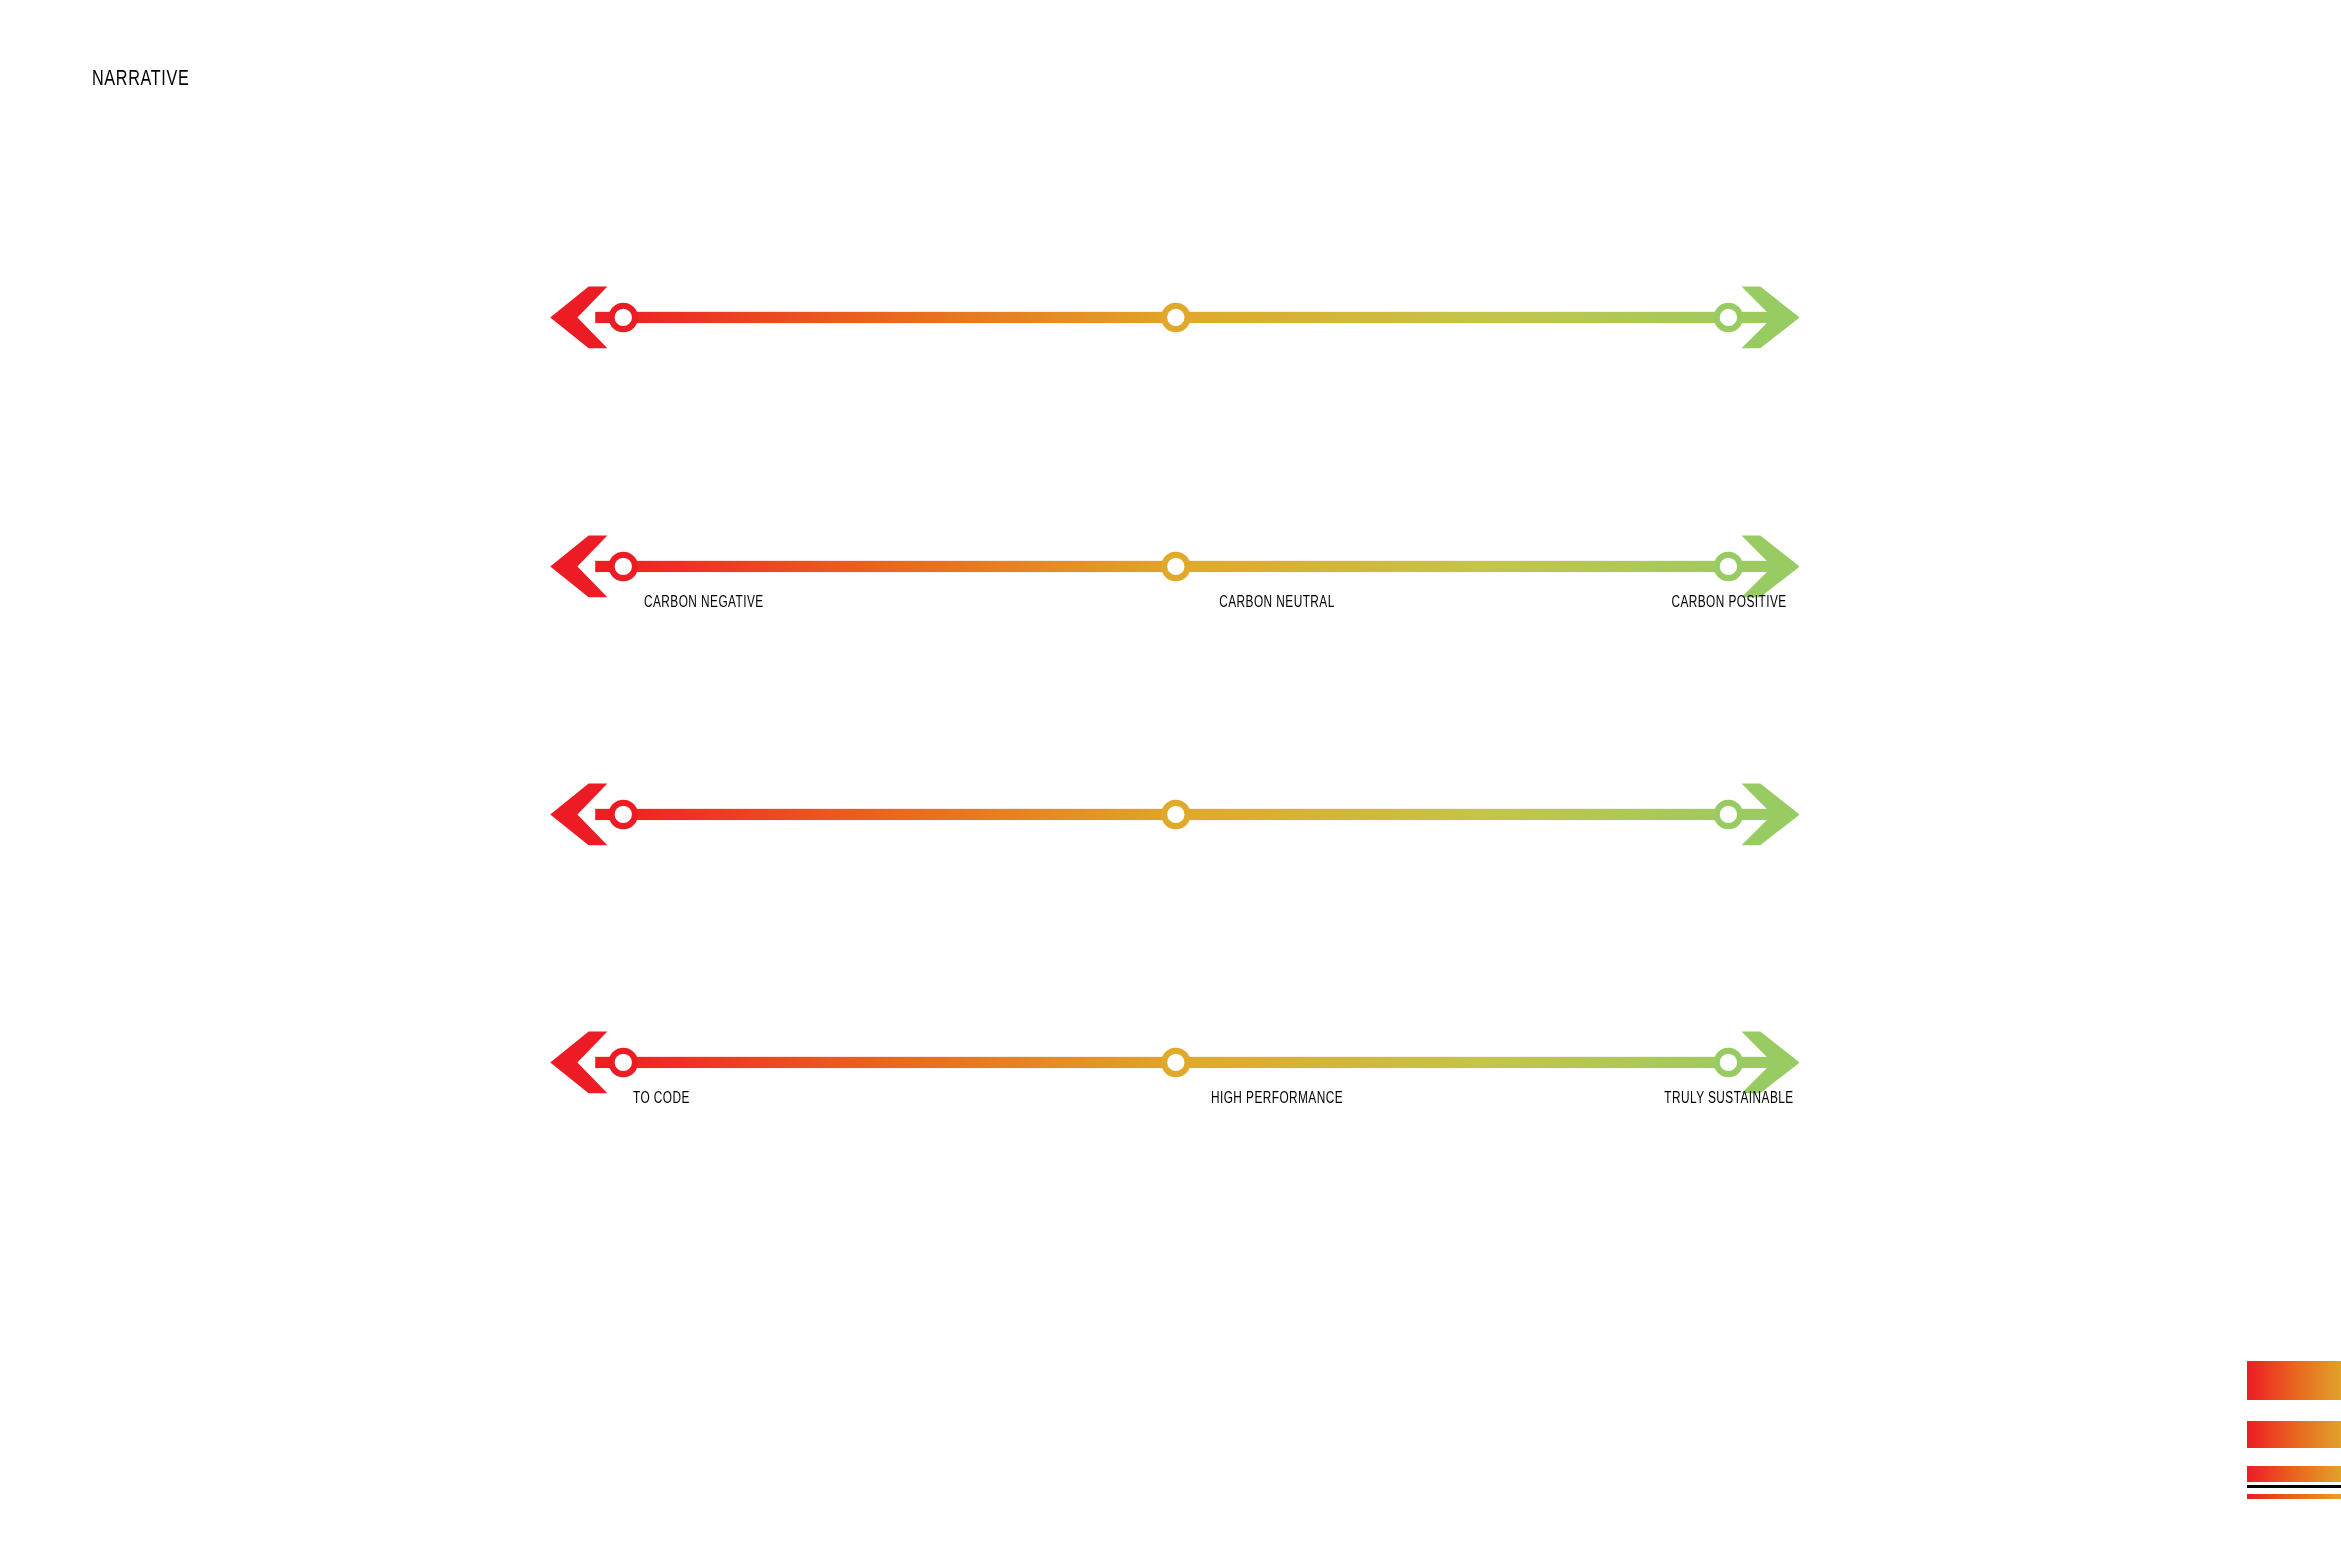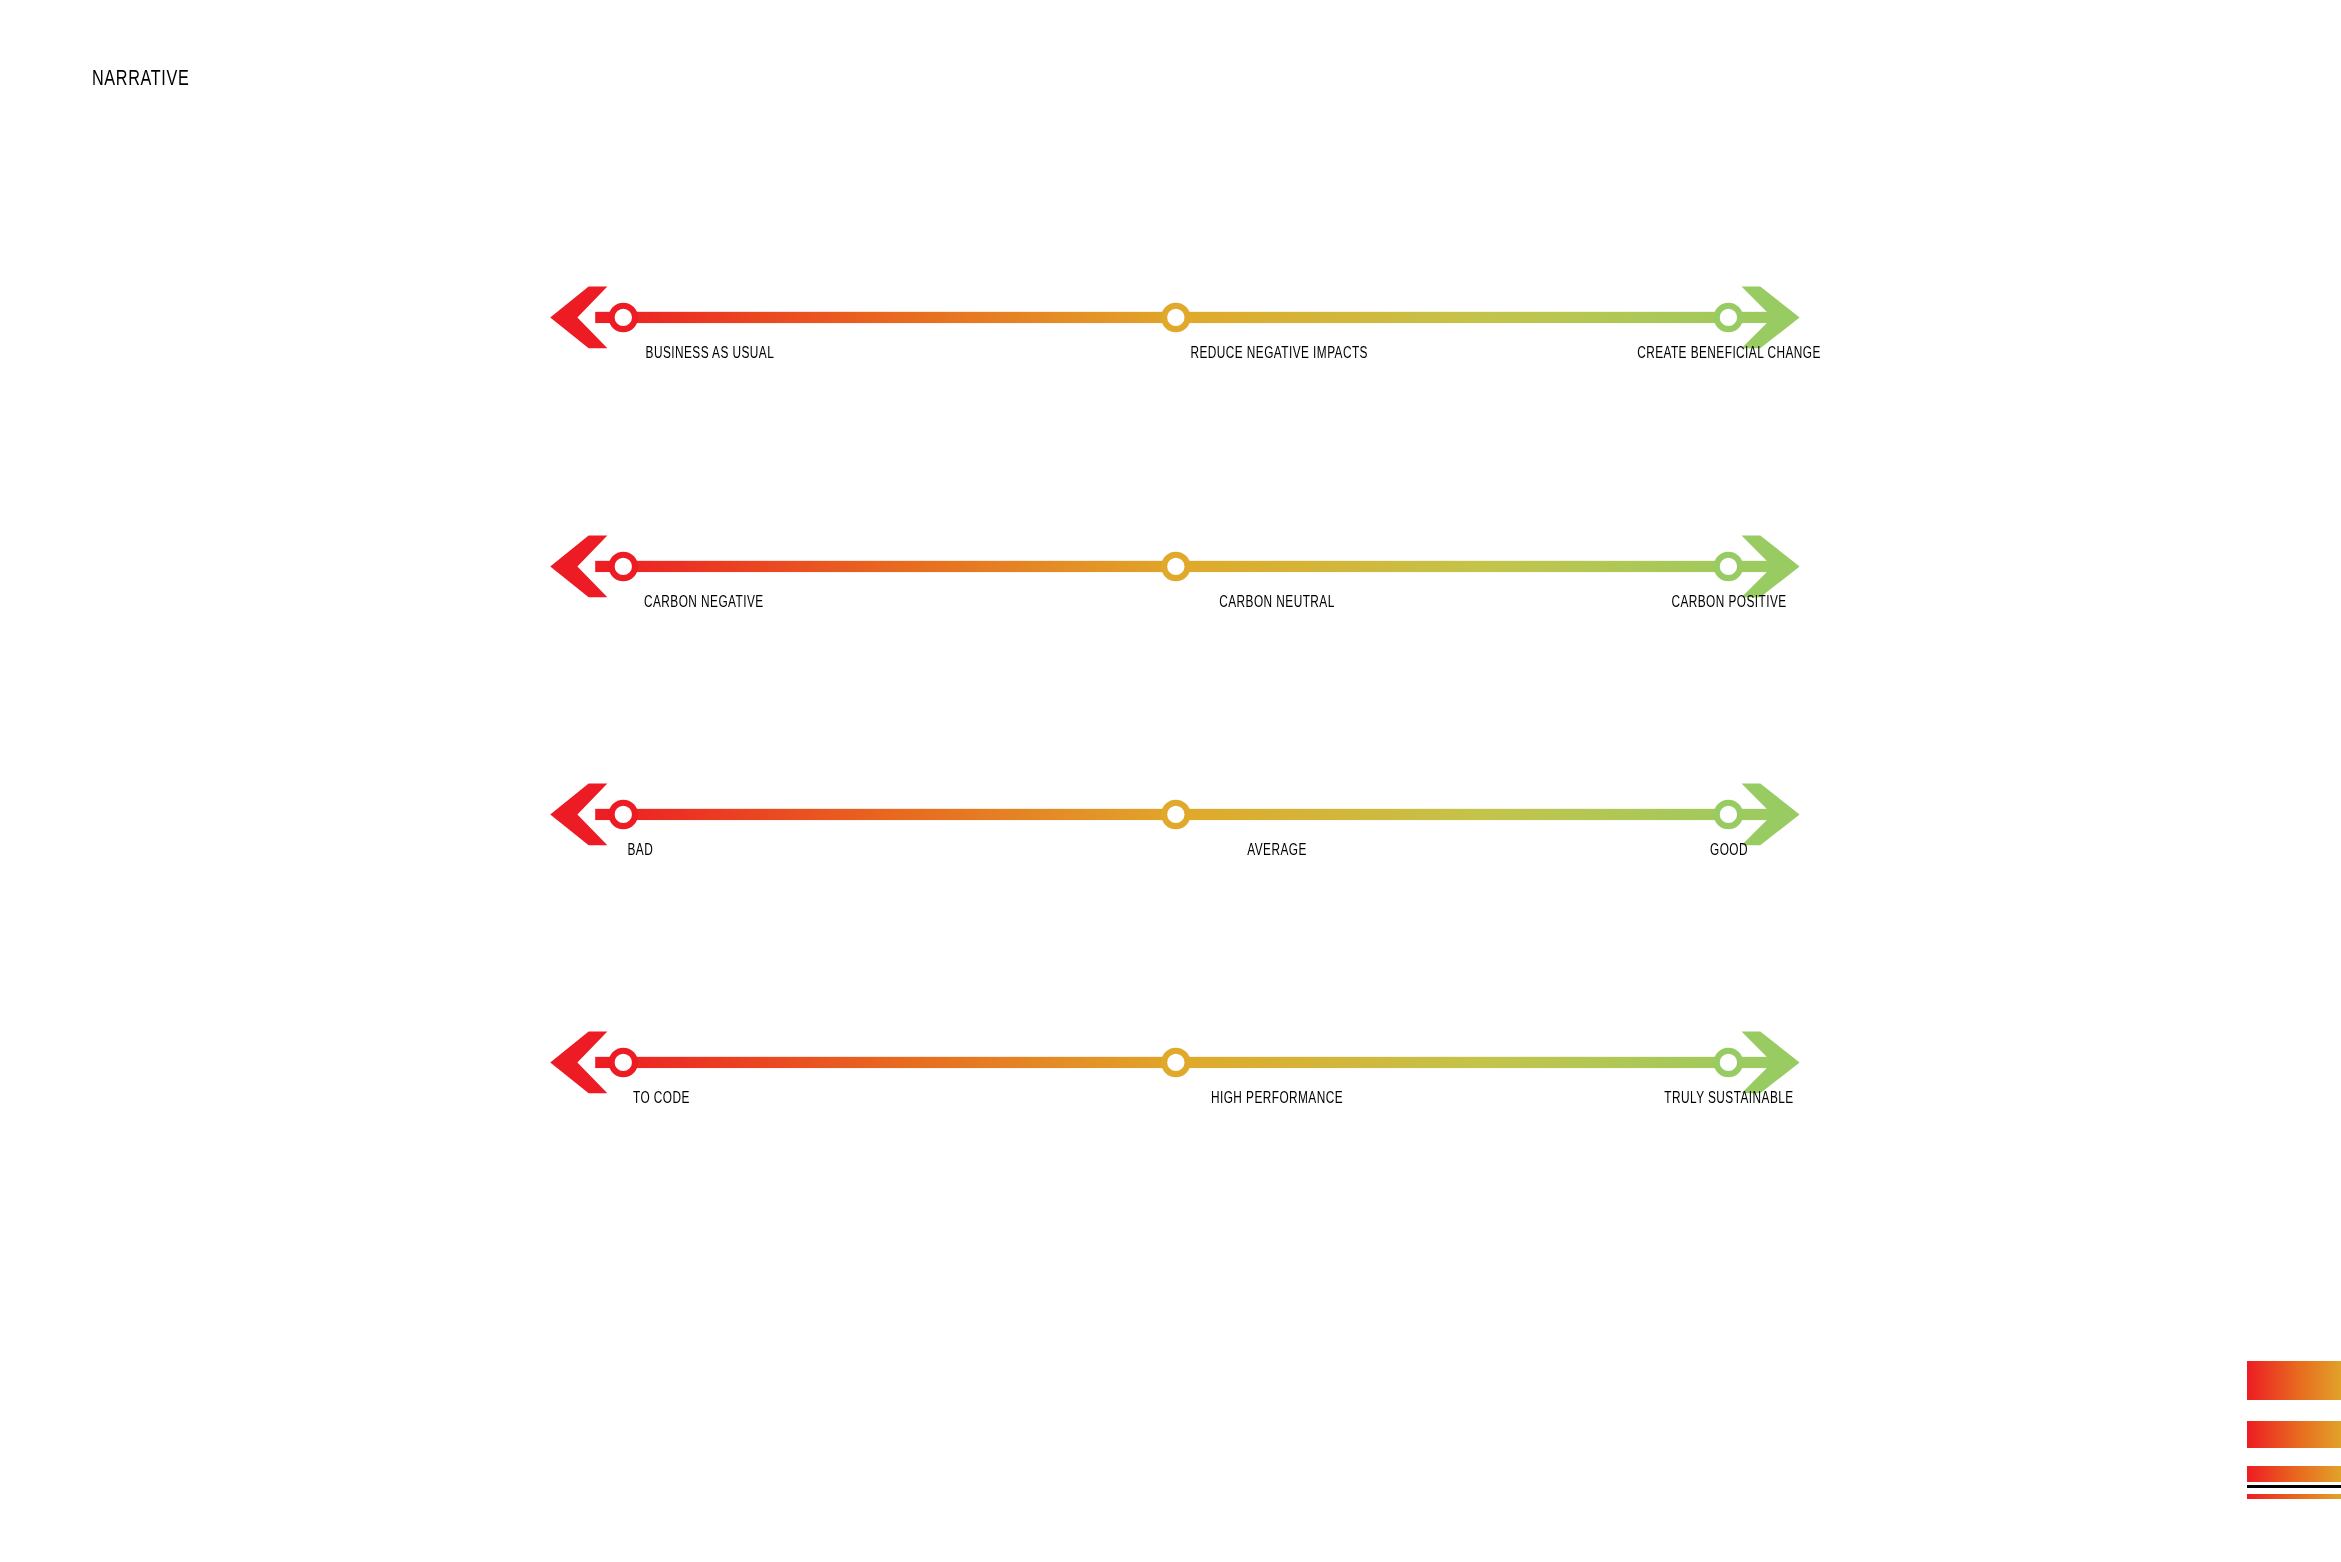--- a/index.html
+++ b/index.html
@@ -133,25 +133,20 @@
           <path d="M 24 118 L 106 52 L 146 52 L 82 118 L 146 184 L 106 184 Z" fill="#ED1C24"></path>
           <path d="M 2692 118 L 2608 184 L 2568 184 L 2634 118 L 2568 52 L 2608 52 Z" fill="#98CB62"></path>
           <circle cx="180" cy="118" r="23" fill="#ffffff"></circle>
           <circle cx="180" cy="118" r="25" fill="none" stroke="#ED1C24" stroke-width="13"></circle>
           <circle cx="1360" cy="118" r="23" fill="#ffffff"></circle>
           <circle cx="1360" cy="118" r="25" fill="none" stroke="#E0A92B" stroke-width="13"></circle>
           <circle cx="2540" cy="118" r="23" fill="#ffffff"></circle>
           <circle cx="2540" cy="118" r="25" fill="none" stroke="#98CB62" stroke-width="13"></circle>
         </svg>
       </div>
-      <div class="tick-labels">
-        <div class="tick-label pos-left">BUSINESS AS USUAL</div>
-        <div class="tick-label pos-mid">REDUCE NEGATIVE IMPACTS</div>
-        <div class="tick-label pos-right">CREATE BENEFICIAL CHANGE</div>
-      </div>
     </div>
     <div class="spectrum-row" style="top: 511px;">
       <div class="axis-wrap">
         <svg class="axis-svg" viewBox="0 0 3120 170">
           <defs>
             <linearGradient id="grad-1" x1="0%" x2="100%" y1="0%" y2="0%">
               <stop offset="0%" stop-color="#ED1C24"></stop>
               <stop offset="25%" stop-color="#E8681F"></stop>
               <stop offset="50%" stop-color="#E0A92B"></stop>
               <stop offset="75%" stop-color="#C3C44B"></stop>
@@ -190,25 +185,20 @@
           <rect x="120" y="106" width="2540" height="24" fill="url(#grad-2)"></rect>
           <path d="M 24 118 L 106 52 L 146 52 L 82 118 L 146 184 L 106 184 Z" fill="#ED1C24"></path>
           <path d="M 2692 118 L 2608 184 L 2568 184 L 2634 118 L 2568 52 L 2608 52 Z" fill="#98CB62"></path>
           <circle cx="180" cy="118" r="23" fill="#ffffff"></circle>
           <circle cx="180" cy="118" r="25" fill="none" stroke="#ED1C24" stroke-width="13"></circle>
           <circle cx="1360" cy="118" r="23" fill="#ffffff"></circle>
           <circle cx="1360" cy="118" r="25" fill="none" stroke="#E0A92B" stroke-width="13"></circle>
           <circle cx="2540" cy="118" r="23" fill="#ffffff"></circle>
           <circle cx="2540" cy="118" r="25" fill="none" stroke="#98CB62" stroke-width="13"></circle>
         </svg>
-      </div>
-      <div class="tick-labels">
-        <div class="tick-label pos-left">BAD</div>
-        <div class="tick-label pos-mid">AVERAGE</div>
-        <div class="tick-label pos-right">GOOD</div>
       </div>
     </div>
     <div class="spectrum-row" style="top: 1007px; text-decoration: underline;">
       <div class="axis-wrap">
         <svg class="axis-svg" viewBox="0 0 3120 170">
           <defs>
             <linearGradient id="grad-3" x1="0%" x2="100%" y1="0%" y2="0%">
               <stop offset="0%" stop-color="#ED1C24"></stop>
               <stop offset="25%" stop-color="#E8681F"></stop>
               <stop offset="50%" stop-color="#E0A92B"></stop>

